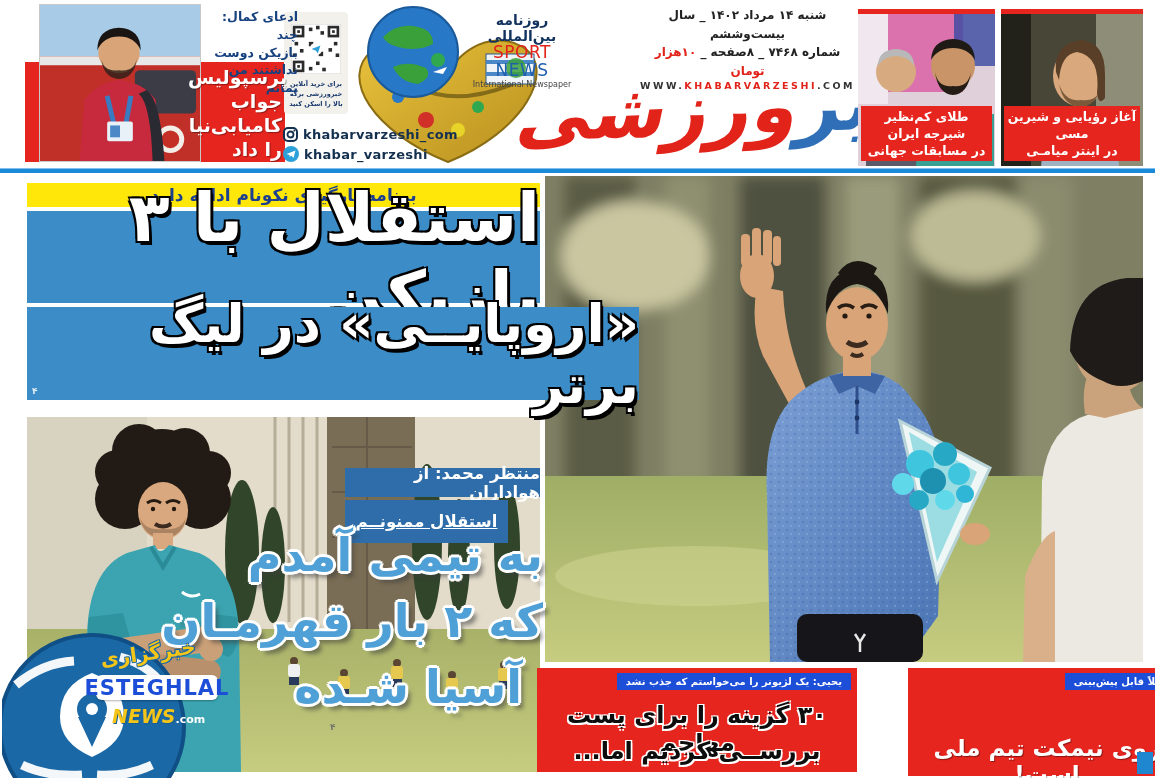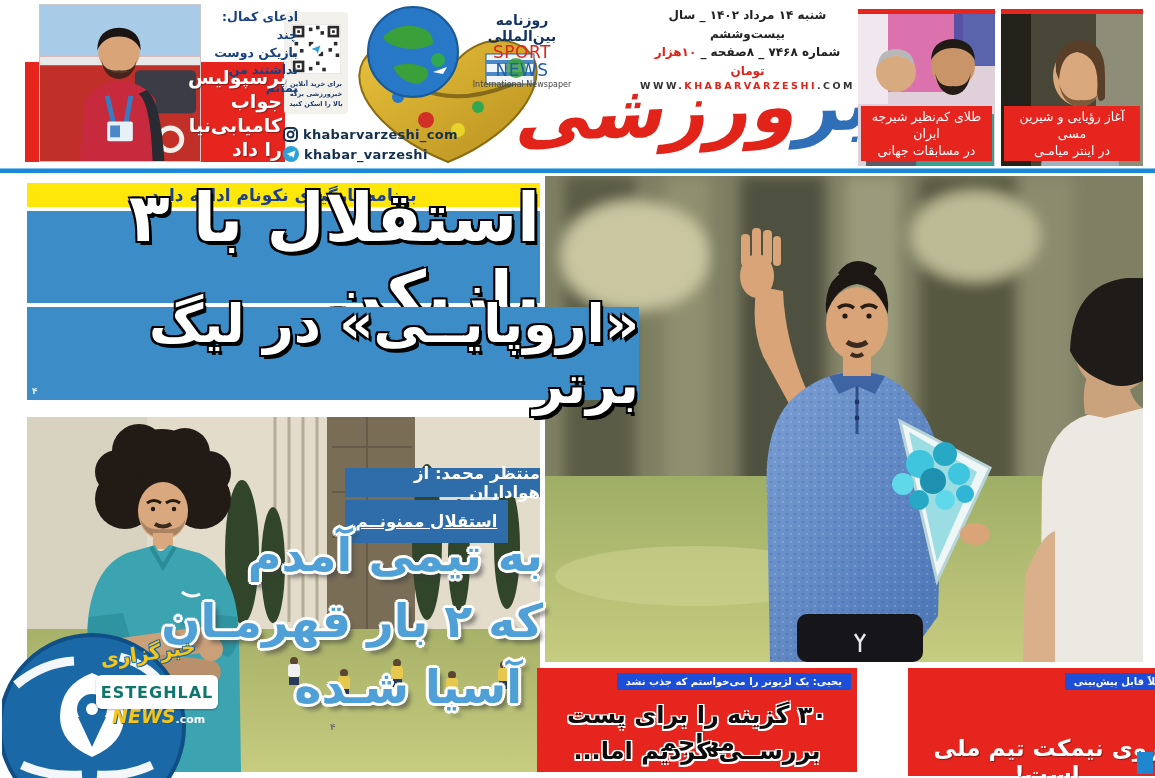--- a/index.html
+++ b/index.html
@@ -42,21 +42,21 @@
   
   #dateline{left:640px;top:6px;width:215px;text-align:center;z-index:3;}
   .dl{font-size:12px;font-weight:bold;color:#222;line-height:1.55;}
   #dlw{direction:ltr;font-size:9.5px;font-weight:bold;letter-spacing:2.5px;color:#333;}
 
   
   .mh-photo{top:9px;height:157px;border-top:5px solid #e6251f;background:#ddd;z-index:1;}
   #photo1{left:858px;width:137px;}
   #photo2{left:1001px;width:142px;}
   .mh-cap{position:absolute;left:3px;right:3px;bottom:5px;background:#e6251f;color:#fff;
-          font-weight:normal;font-size:12.5px;line-height:17px;text-align:center;padding:2px 3px;
+          font-weight:bold;font-size:12.5px;line-height:17px;text-align:center;padding:2px 3px;
           direction:rtl;}
 
   
   #divider{left:0;top:168px;width:1155px;height:5px;background:#1989d8;border-top:1px solid #7fc0ef;}
 
   
   #kicker-yellow{left:27px;top:183px;width:513px;height:24px;background:#ffe70a;color:#1c3f8f;
                  font-weight:bold;font-size:17px;display:flex;align-items:center;justify-content:center;z-index:4;}
   .leadbar{background:#3c8cc7;color:#fff;font-weight:bold;display:flex;align-items:center;
            justify-content:center;z-index:4;
@@ -77,23 +77,23 @@
          text-shadow:-2px -2px 0 #fff,2px -2px 0 #fff,-2px 2px 0 #fff,2px 2px 0 #fff,
                      0 3px 0 #fff,3px 0 0 #fff,-3px 0 0 #fff,0 -3px 0 #fff,5px 6px 4px rgba(60,60,60,.55);}
   #quote1{right:612px;top:528px;}
   #quote2{right:612px;top:594px;}
   #quote3{right:633px;top:660px;}
 
   
   #est-ball{left:2px;top:625px;width:230px;height:153px;z-index:6;}
   #est-fa{left:100px;top:641px;z-index:7;color:#f5c518;font-weight:bold;font-size:20px;
           transform:rotate(-8deg);text-shadow:-1px -1px 0 #1a68a6,1px -1px 0 #1a68a6,-1px 1px 0 #1a68a6,1px 1px 0 #1a68a6;}
-  #est-box{left:96px;top:675px;width:122px;height:34px;background:#fff;border-radius:6px;z-index:7;
-           display:flex;align-items:center;justify-content:center;color:#0f766e;font-weight:bold;
-           font-size:16px;letter-spacing:1px;box-shadow:0 1px 2px rgba(0,0,0,.3);}
+  #est-box{left:96px;top:675px;width:122px;height:25px;background:#fff;border-radius:6px;z-index:7;
+           display:flex;align-items:center;justify-content:center;color:#1d4ed8;font-weight:bold;
+           font-size:21px;letter-spacing:1px;box-shadow:0 1px 2px rgba(0,0,0,.3);}
   #est-news{left:112px;top:705px;z-index:7;}
   #est-news .nw{color:#f5c518;font-weight:bold;font-size:19px;font-style:italic;
                 text-shadow:1px 1px 0 #1a5c94;}
   #est-news .cm{color:#fff;font-size:11px;font-weight:bold;}
 
   
   .band{background:#e6251f;z-index:5;}
   #band-center{left:537px;top:668px;width:320px;height:104px;}
   #band-right{left:908px;top:668px;width:278px;height:108px;}
   .band-kicker{position:absolute;right:6px;top:5px;background:#1d4ed8;color:#fff;font-weight:bold;

